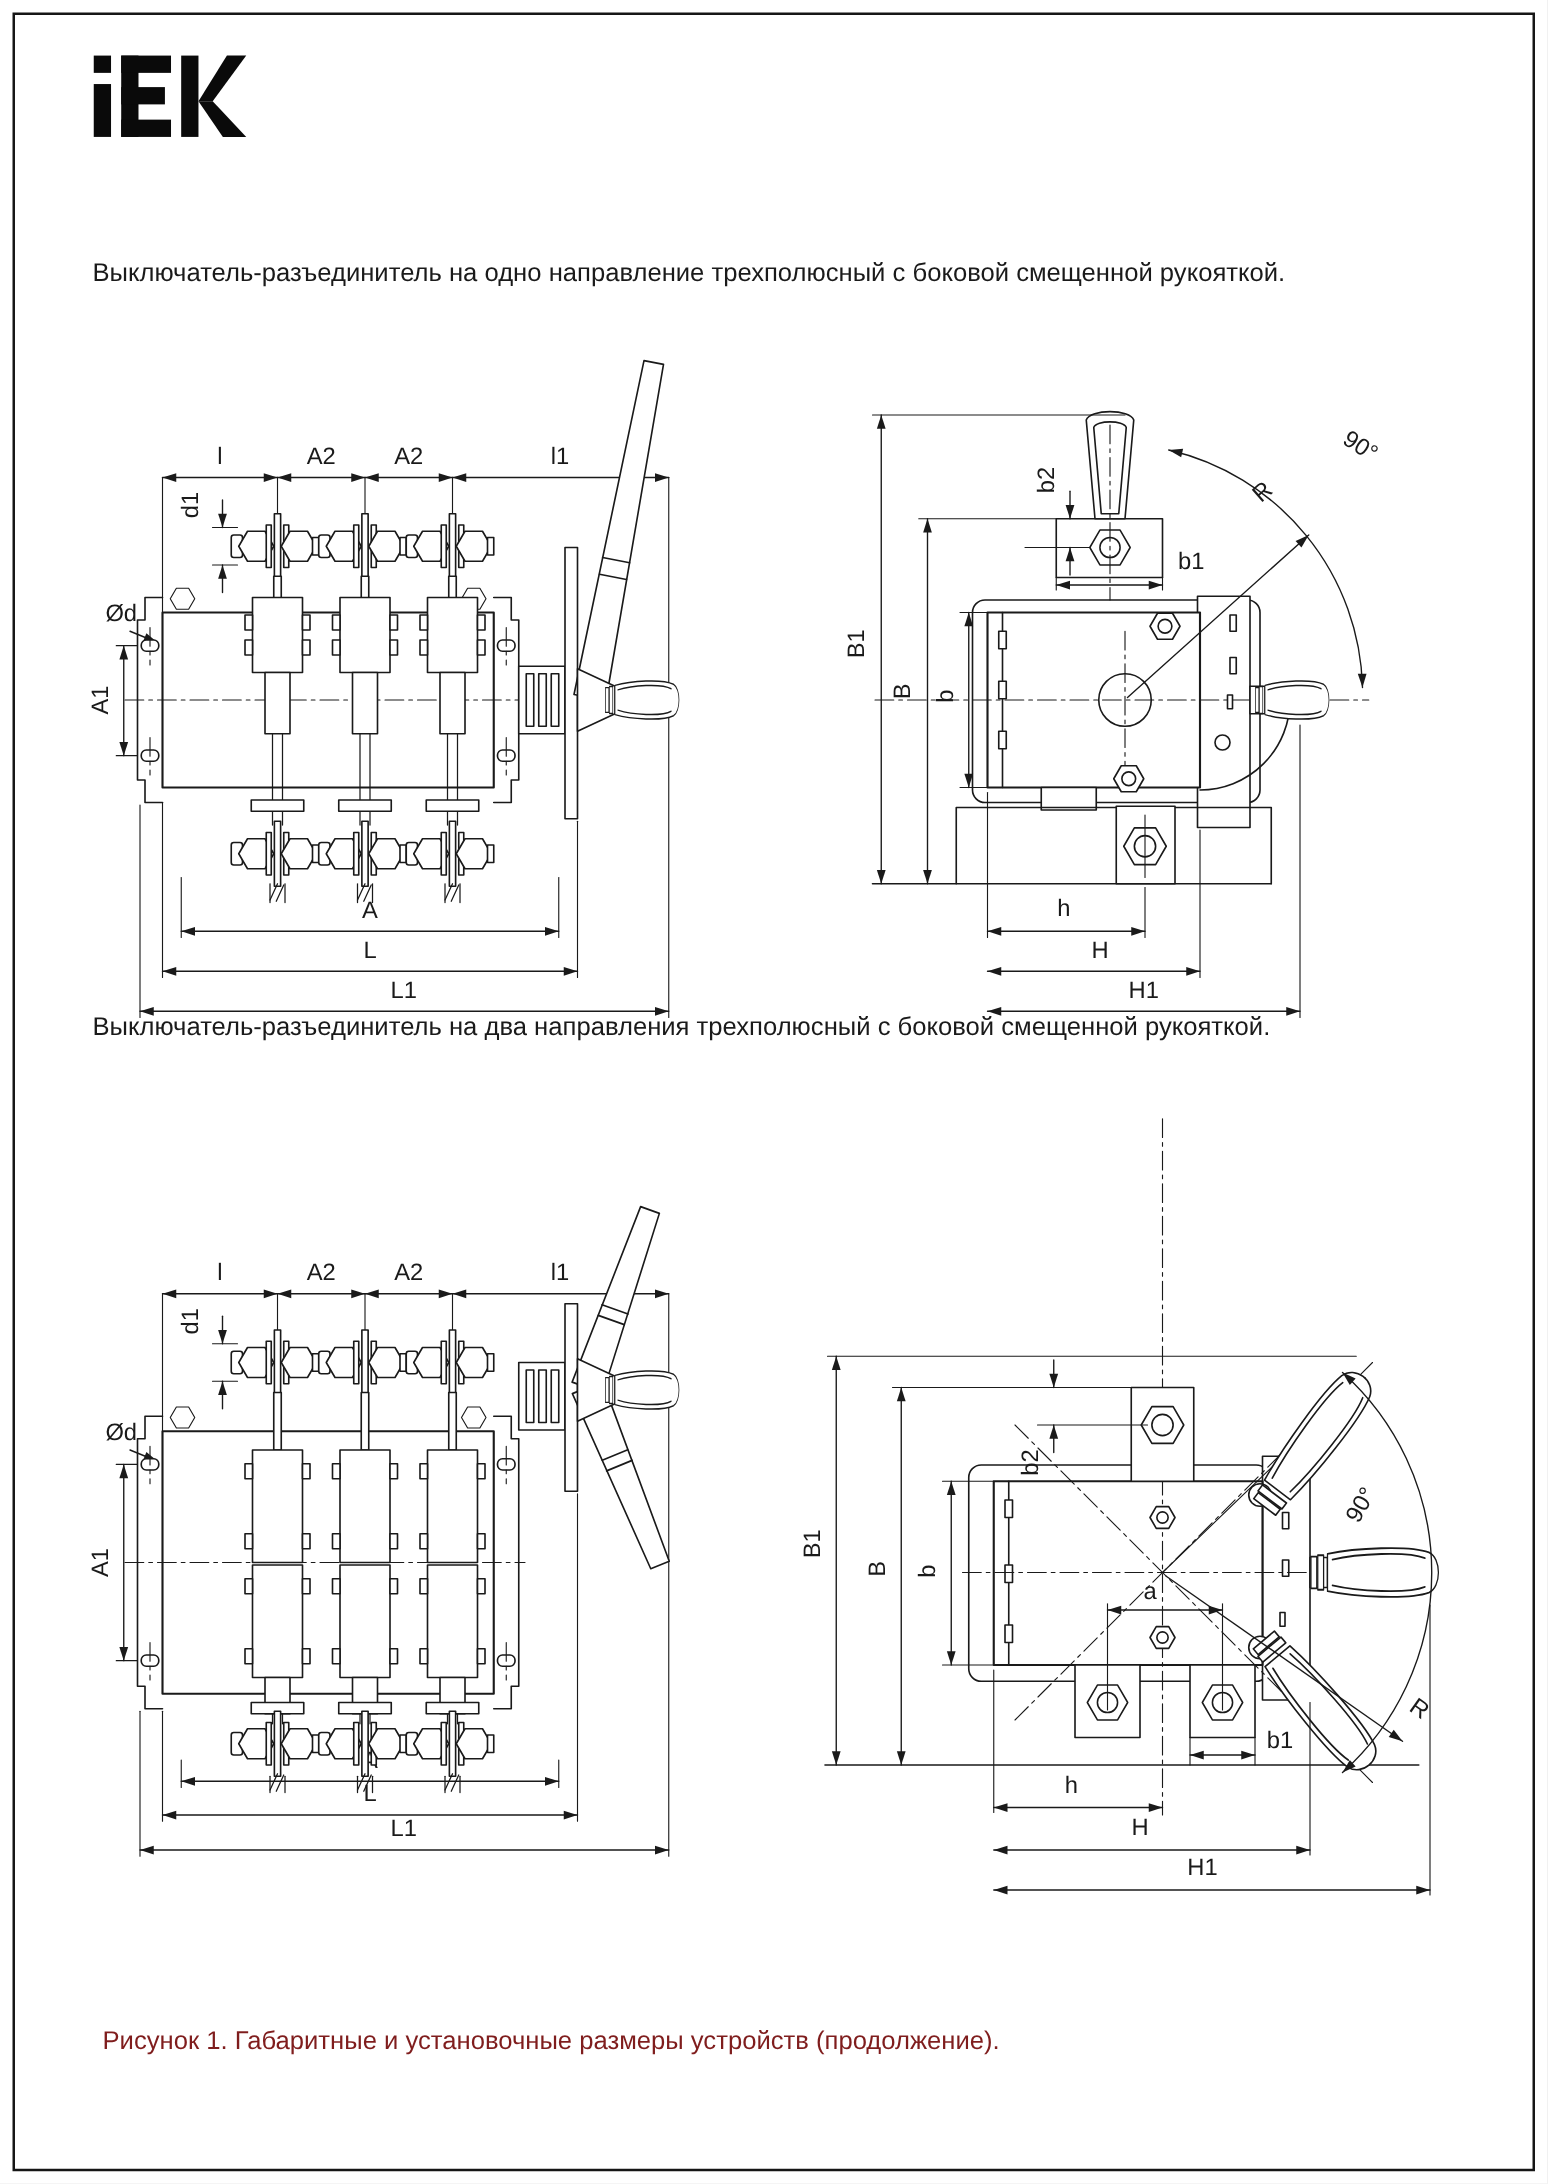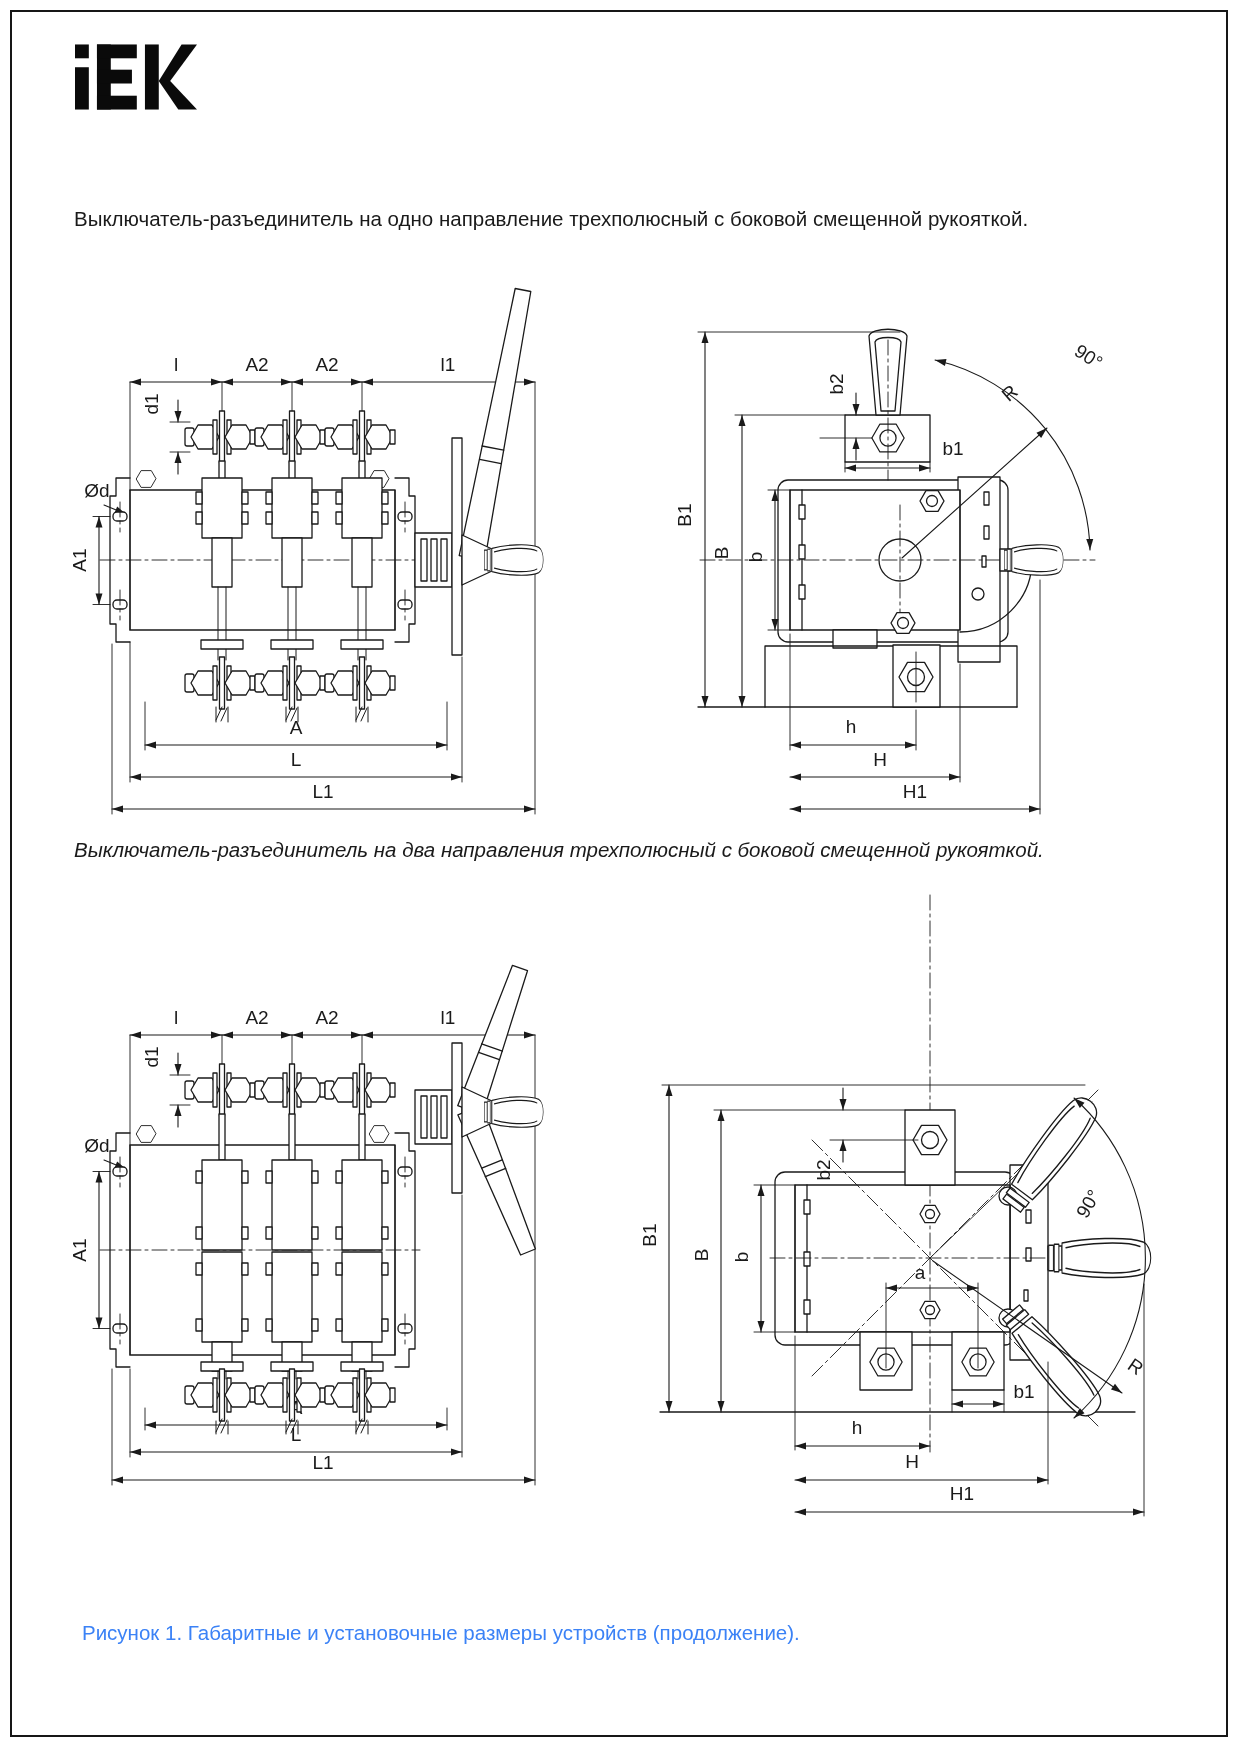--- a/index.html
+++ b/index.html
@@ -1,19 +1,19 @@
 <!DOCTYPE html>
 <html><head>
 <meta charset="utf-8">
 <style>
   html,body{margin:0;padding:0;background:#e8e8e8;}
   #page{position:relative;width:1238px;height:1747px;background:#fff;font-family:"Liberation Sans",sans-serif;overflow:hidden;}
   .frame{position:absolute;left:10px;top:10px;right:10px;bottom:10px;border:2px solid #161616;}
   .title{position:absolute;left:74px;width:1110px;font-size:20.5px;color:#1a1a1a;}
-  .caption{position:absolute;left:82px;font-size:20.5px;color:#3b82f6;}
+  .caption{position:absolute;left:82px;font-size:20.5px;color:#7f1d1d;}
   svg{overflow:visible;}
   .dr{stroke:#1a1a1a;fill:#fff;stroke-width:1.3;stroke-linejoin:round;stroke-linecap:round;}
   .dr line{fill:none;}
   .bd{stroke-width:1.7;}
   .th{stroke-width:0.9;fill:none;}
   .cl{stroke-dasharray:15 4 3 4;stroke-width:0.9;fill:none;}
   .dim{stroke-width:1.1;fill:none;}
   .nf{fill:none;}
   .lb{font:19px "Liberation Sans",sans-serif;fill:#1a1a1a;stroke:none;text-anchor:middle;}
   .hidden-defs{position:absolute;width:0;height:0;}
@@ -263,21 +263,21 @@
         <line class="th" x1="960" y1="664" x2="960" y2="782"></line>
         <line class="dim" x1="790" y1="777" x2="960" y2="777" marker-start="url(#arr)" marker-end="url(#arr)"></line>
         <text class="lb" x="880" y="766">H</text>
         <line class="th" x1="1040" y1="580" x2="1040" y2="814"></line>
         <line class="dim" x1="790" y1="809" x2="1040" y2="809" marker-start="url(#arr)" marker-end="url(#arr)"></line>
         <text class="lb" x="915" y="798">H1</text>
       </g>
     </g>
   </svg>
 
-  <div class="title" style="top:838px;font-style:italic;">Выключатель-разъединитель на два направления трехполюсный с боковой смещенной рукояткой.</div>
+  <div class="title" style="top:810px;">Выключатель-разъединитель на два направления трехполюсный с боковой смещенной рукояткой.</div>
 
   <svg style="position:absolute;left:60px;top:940px;" width="500" height="560" viewBox="60 940 500 560">
     <g class="dr">
       <g>
         <line class="dim" x1="130" y1="1035" x2="222" y2="1035" marker-start="url(#arr)" marker-end="url(#arr)"></line>
         <line class="dim" x1="222" y1="1035" x2="292" y2="1035" marker-start="url(#arr)" marker-end="url(#arr)"></line>
         <line class="dim" x1="292" y1="1035" x2="362" y2="1035" marker-start="url(#arr)" marker-end="url(#arr)"></line>
         <line class="dim" x1="362" y1="1035" x2="535" y2="1035" marker-start="url(#arr)" marker-end="url(#arr)"></line>
         <line class="th" x1="130" y1="1035" x2="130" y2="1145"></line>
         <line class="th" x1="535" y1="1035" x2="535" y2="1485"></line>

